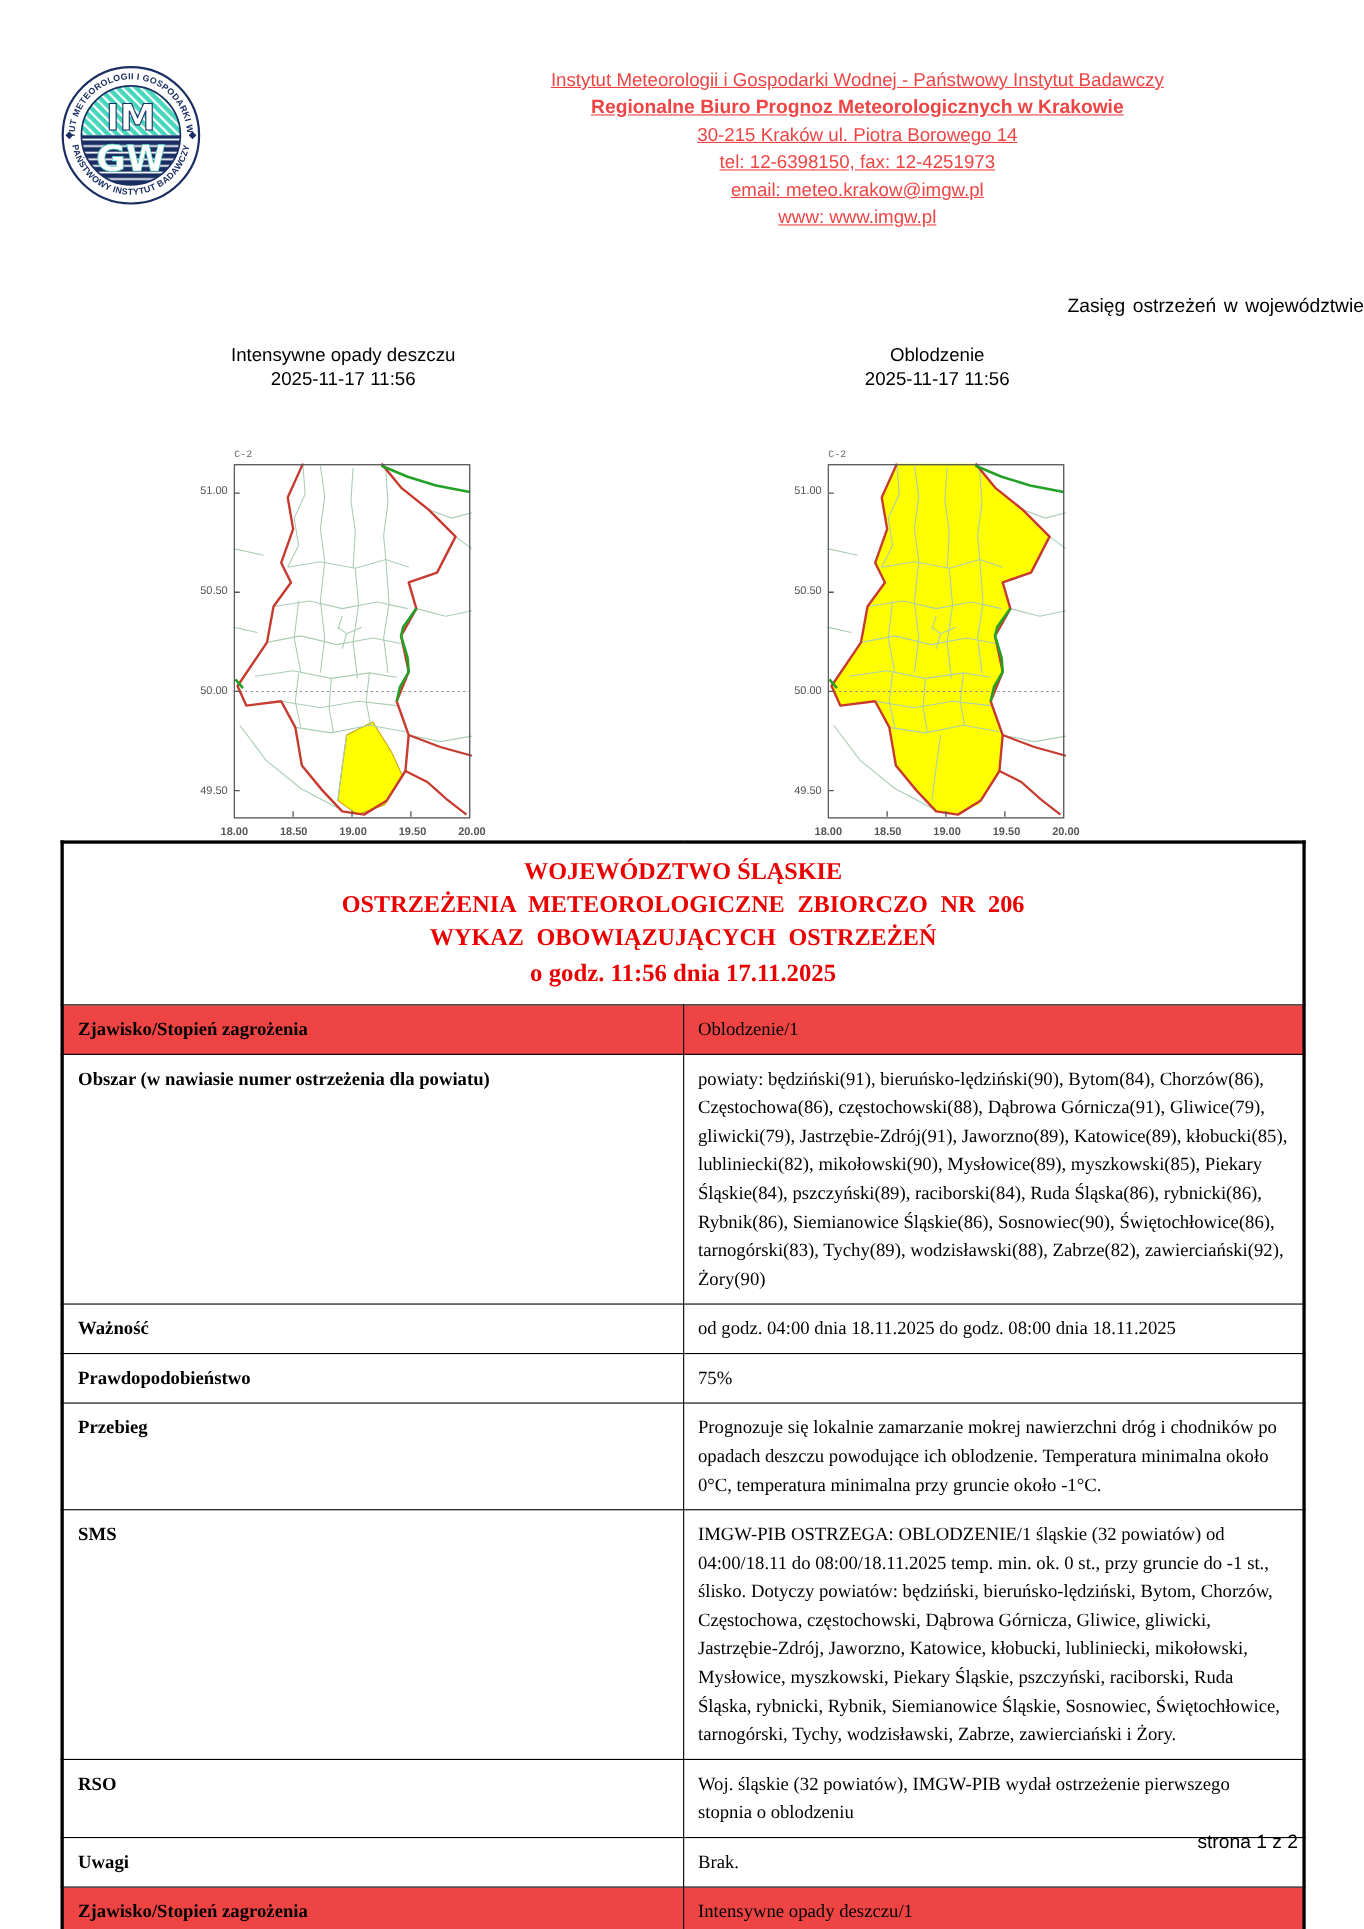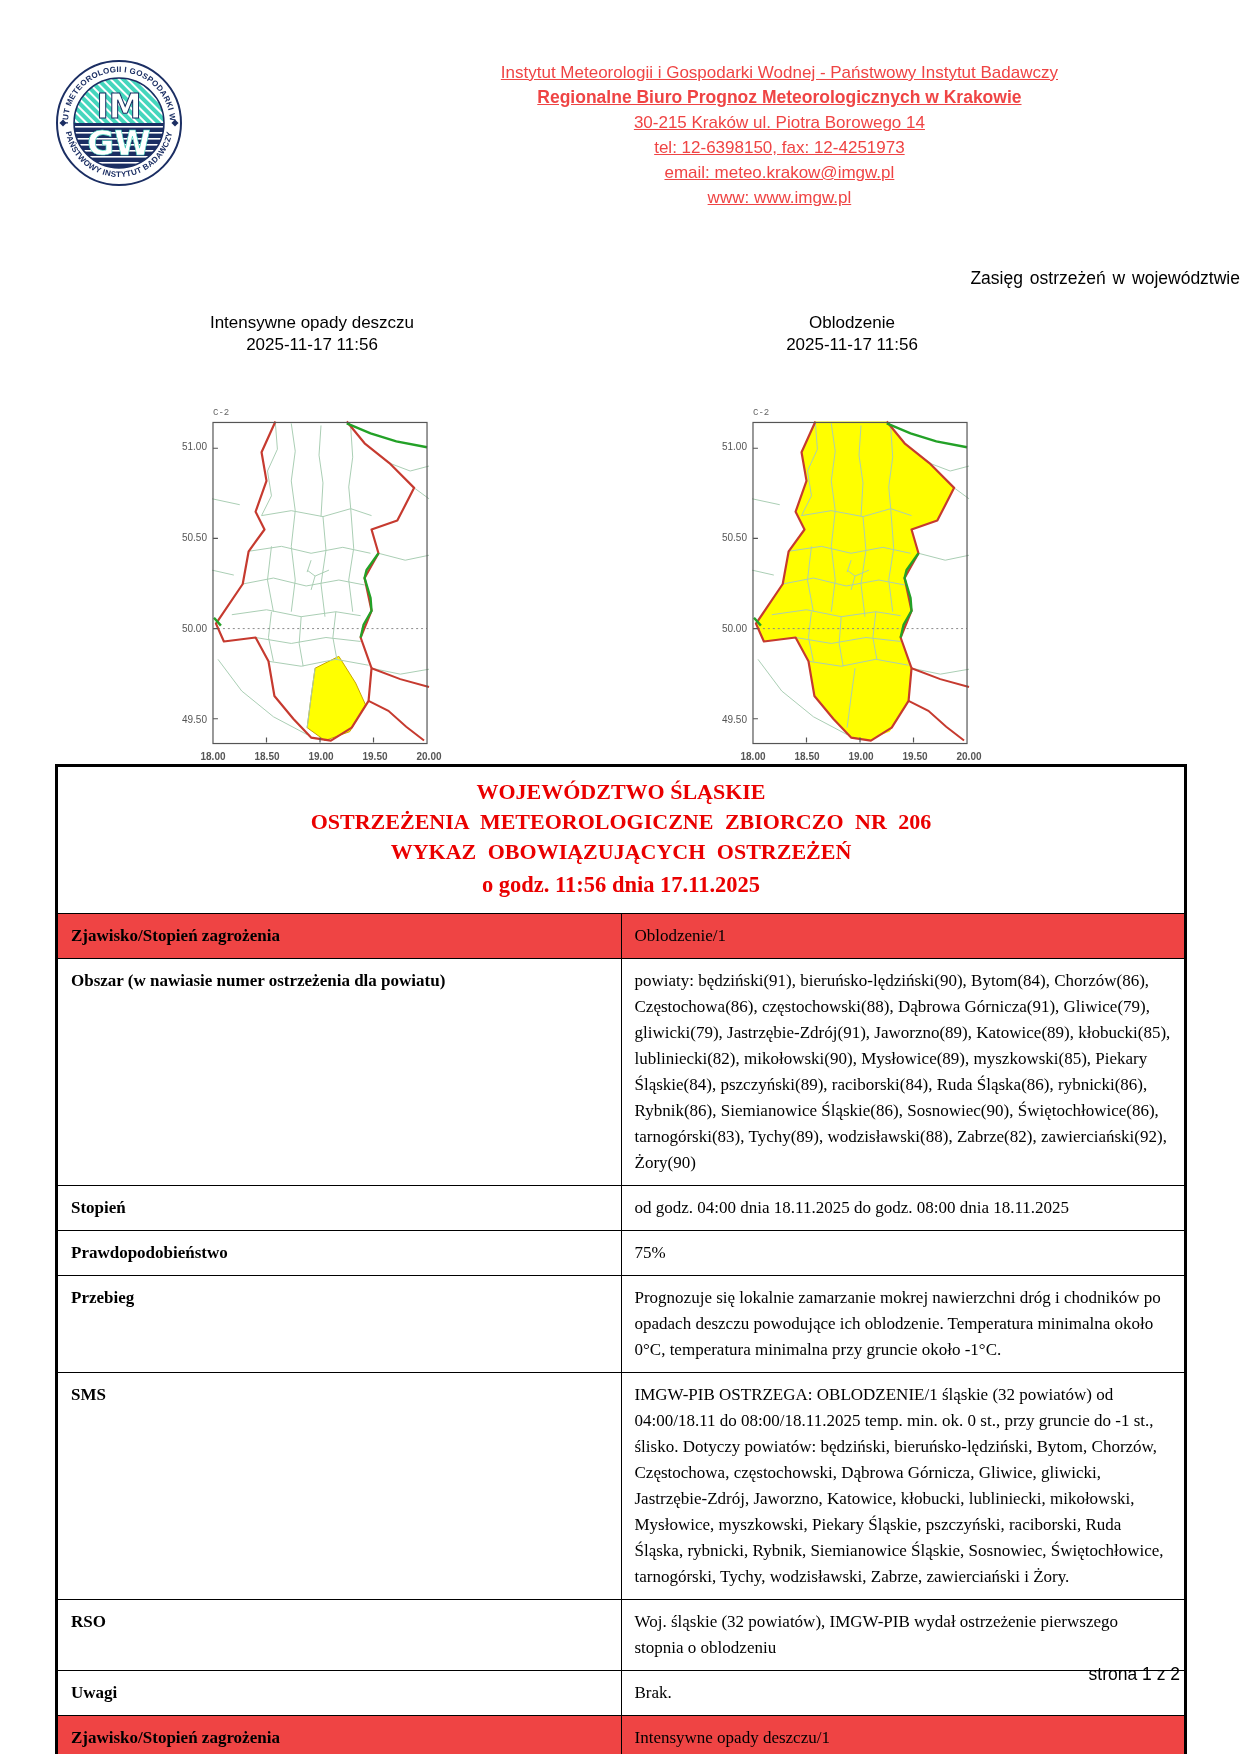--- a/index.html
+++ b/index.html
@@ -206,21 +206,21 @@
     </tr>
     <tr class="hl">
       <td class="lbl">Zjawisko/Stopień zagrożenia</td>
       <td>Oblodzenie/1</td>
     </tr>
     <tr>
       <td class="lbl">Obszar (w nawiasie numer ostrzeżenia dla powiatu)</td>
       <td>powiaty: będziński(91), bieruńsko-lędziński(90), Bytom(84), Chorzów(86), Częstochowa(86), częstochowski(88), Dąbrowa Górnicza(91), Gliwice(79), gliwicki(79), Jastrzębie-Zdrój(91), Jaworzno(89), Katowice(89), kłobucki(85), lubliniecki(82), mikołowski(90), Mysłowice(89), myszkowski(85), Piekary Śląskie(84), pszczyński(89), raciborski(84), Ruda Śląska(86), rybnicki(86), Rybnik(86), Siemianowice Śląskie(86), Sosnowiec(90), Świętochłowice(86), tarnogórski(83), Tychy(89), wodzisławski(88), Zabrze(82), zawierciański(92), Żory(90)</td>
     </tr>
     <tr>
-      <td class="lbl">Stopień</td>
+      <td class="lbl">Ważność</td>
       <td>od godz. 04:00 dnia 18.11.2025 do godz. 08:00 dnia 18.11.2025</td>
     </tr>
     <tr>
       <td class="lbl">Prawdopodobieństwo</td>
       <td>75%</td>
     </tr>
     <tr>
       <td class="lbl">Przebieg</td>
       <td>Prognozuje się lokalnie zamarzanie mokrej nawierzchni dróg i chodników po opadach deszczu powodujące ich oblodzenie. Temperatura minimalna około 0°C, temperatura minimalna przy gruncie około -1°C.</td>
     </tr>

